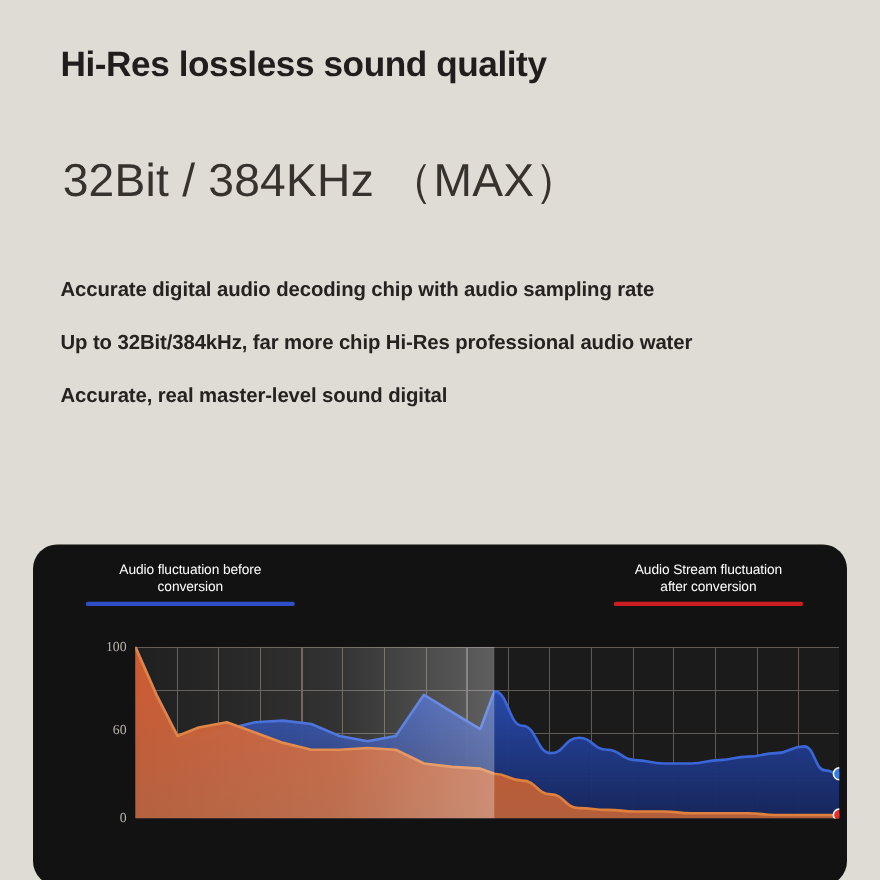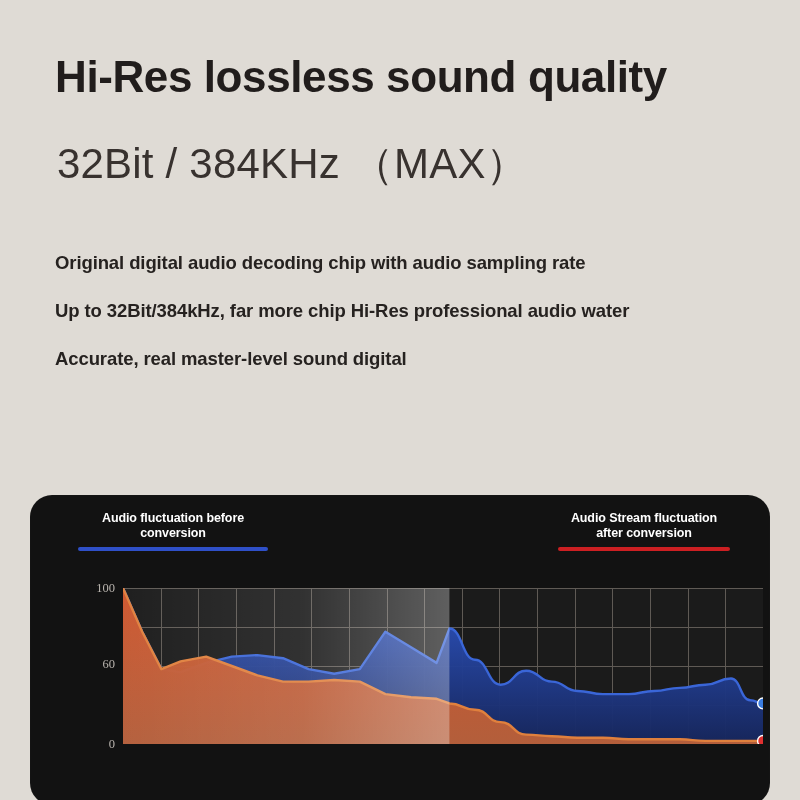--- a/index.html
+++ b/index.html
@@ -21,22 +21,22 @@
   
   .copy {
     position: absolute;
     left: 0; top: 0;
     width: 800px;
   }
 
   .headline {
     position: absolute;
     left: 55px;
-    top: 52px;
-    font-size: 44px;
+    top: 40px;
+    font-size: 32px;
     font-weight: bold;
     letter-spacing: -0.4px;
     color: #211d1c;
     white-space: nowrap;
   }
 
   .subhead {
     position: absolute;
     left: 57px;
     top: 136px;
@@ -79,21 +79,21 @@
   .legend {
     position: absolute;
     top: 16px;
     text-align: center;
   }
   .legend.left  { left: 48px;  width: 190px; }
   .legend.right { left: 528px; width: 172px; }
 
   .legend-label {
     font-size: 12.5px;
-    font-weight: bold;
+    font-weight: normal;
     color: #ffffff;
     line-height: 15px;
     letter-spacing: -0.1px;
   }
   .legend-bar {
     margin-top: 6px;
     height: 4px;
     border-radius: 2px;
   }
   .legend.left  .legend-bar { background: #2f50c8; }
@@ -147,21 +147,21 @@
 </head>
 <body>
 
 <div class="copy">
 
   <div class="headline">Hi-Res lossless sound quality</div>
 
   <div class="subhead">32Bit / 384KHz （MAX）</div>
 
   <div class="bodylines">
-    <div class="bodyline">Original digital audio decoding chip with audio sampling rate</div>
+    <div class="bodyline">Accurate digital audio decoding chip with audio sampling rate</div>
     <div class="bodyline">Up to 32Bit/384kHz, far more chip Hi-Res professional audio water</div>
     <div class="bodyline">Accurate, real master-level sound digital</div>
   </div>
 
 </div>
 
 <div class="chart-panel">
 
   <div class="legend left">
     <div class="legend-label">Audio fluctuation before</div>

